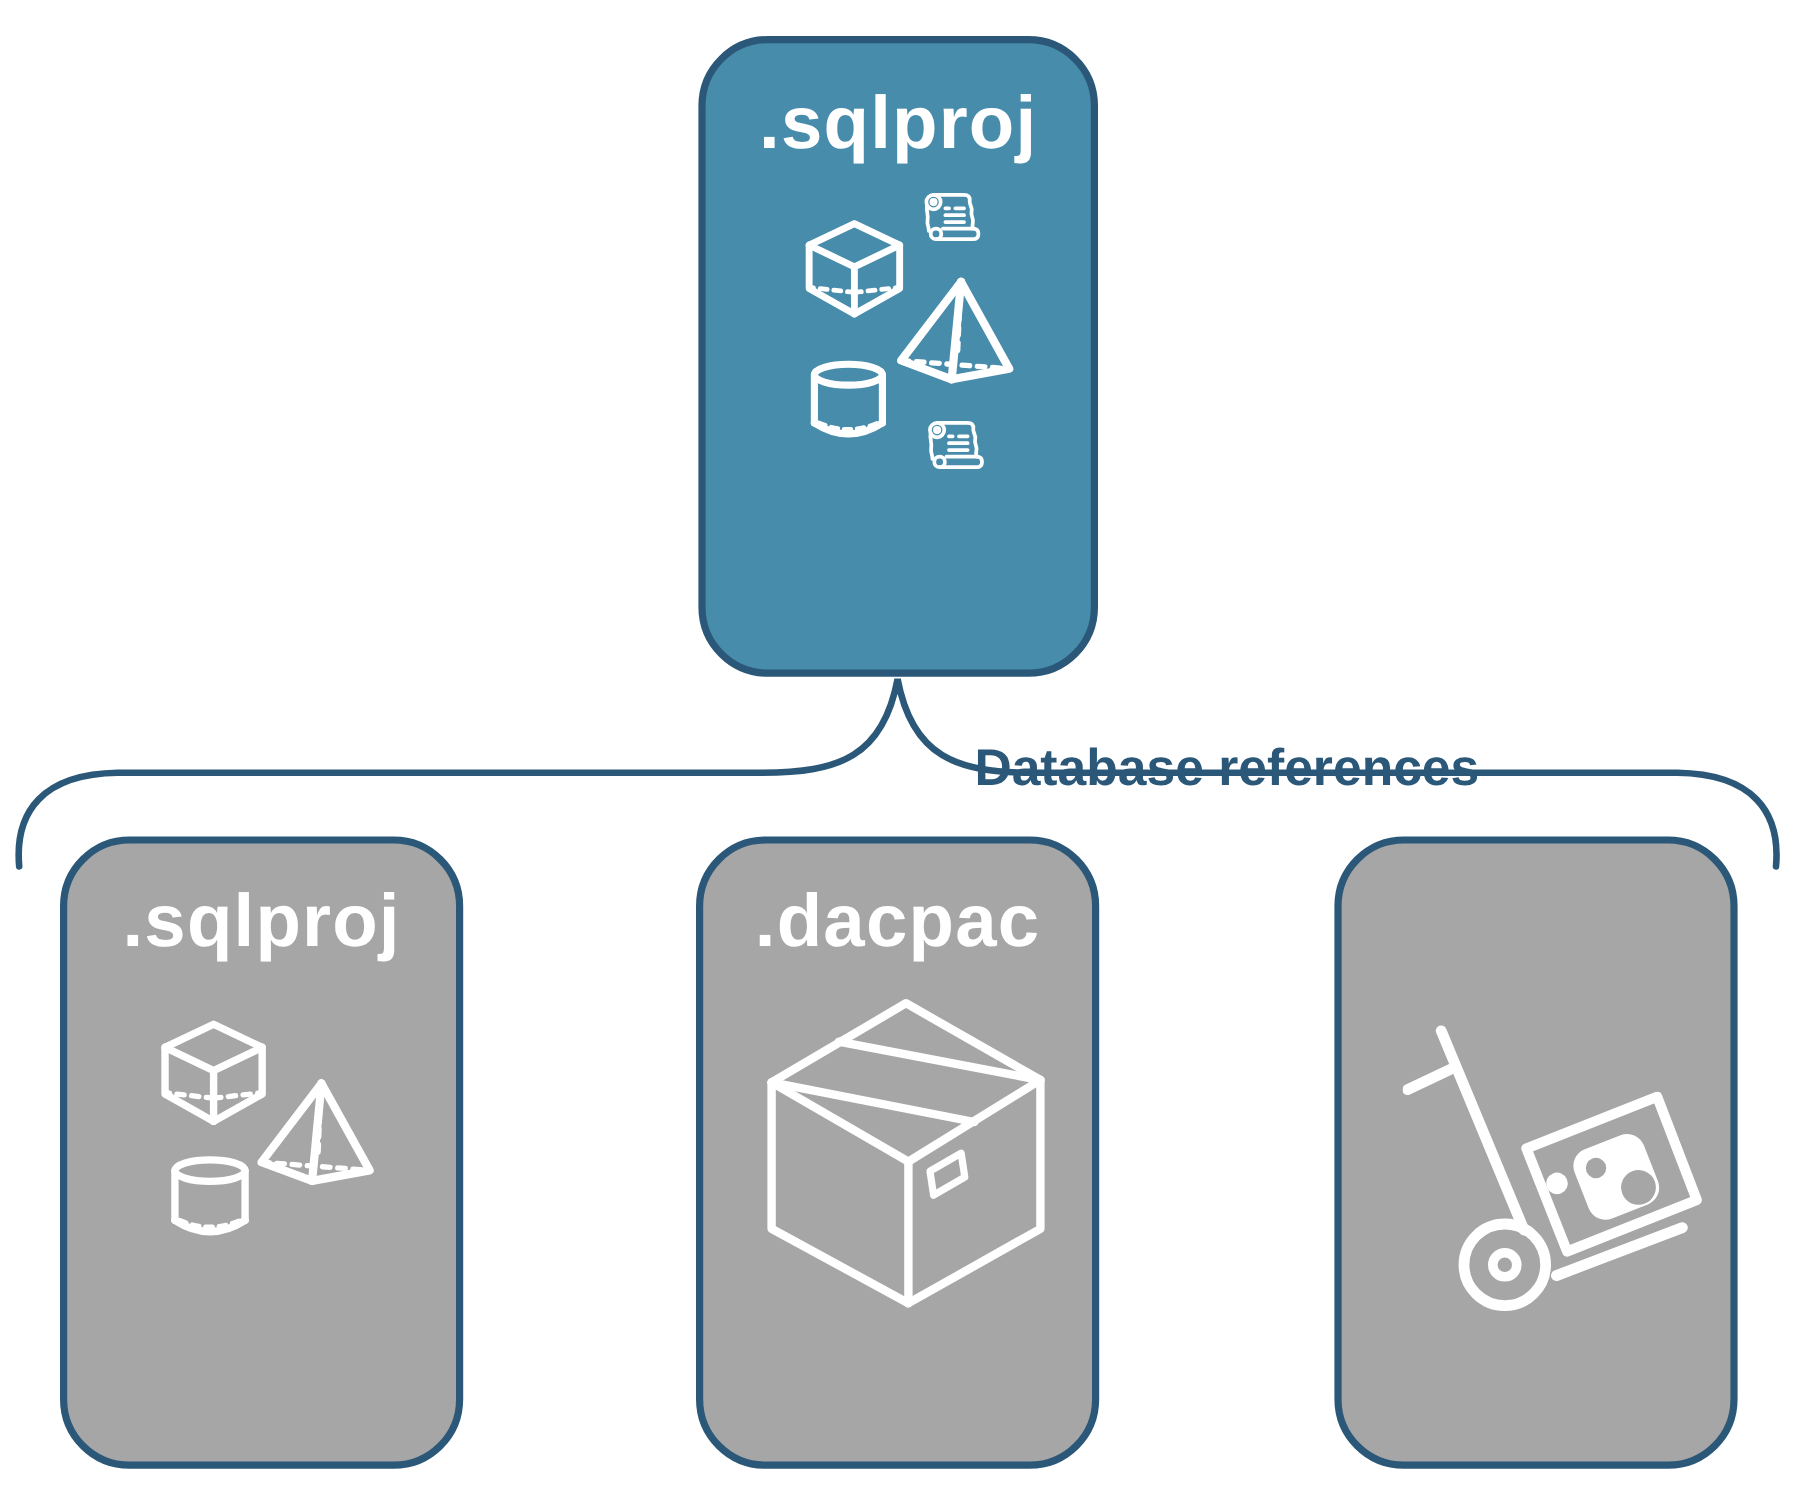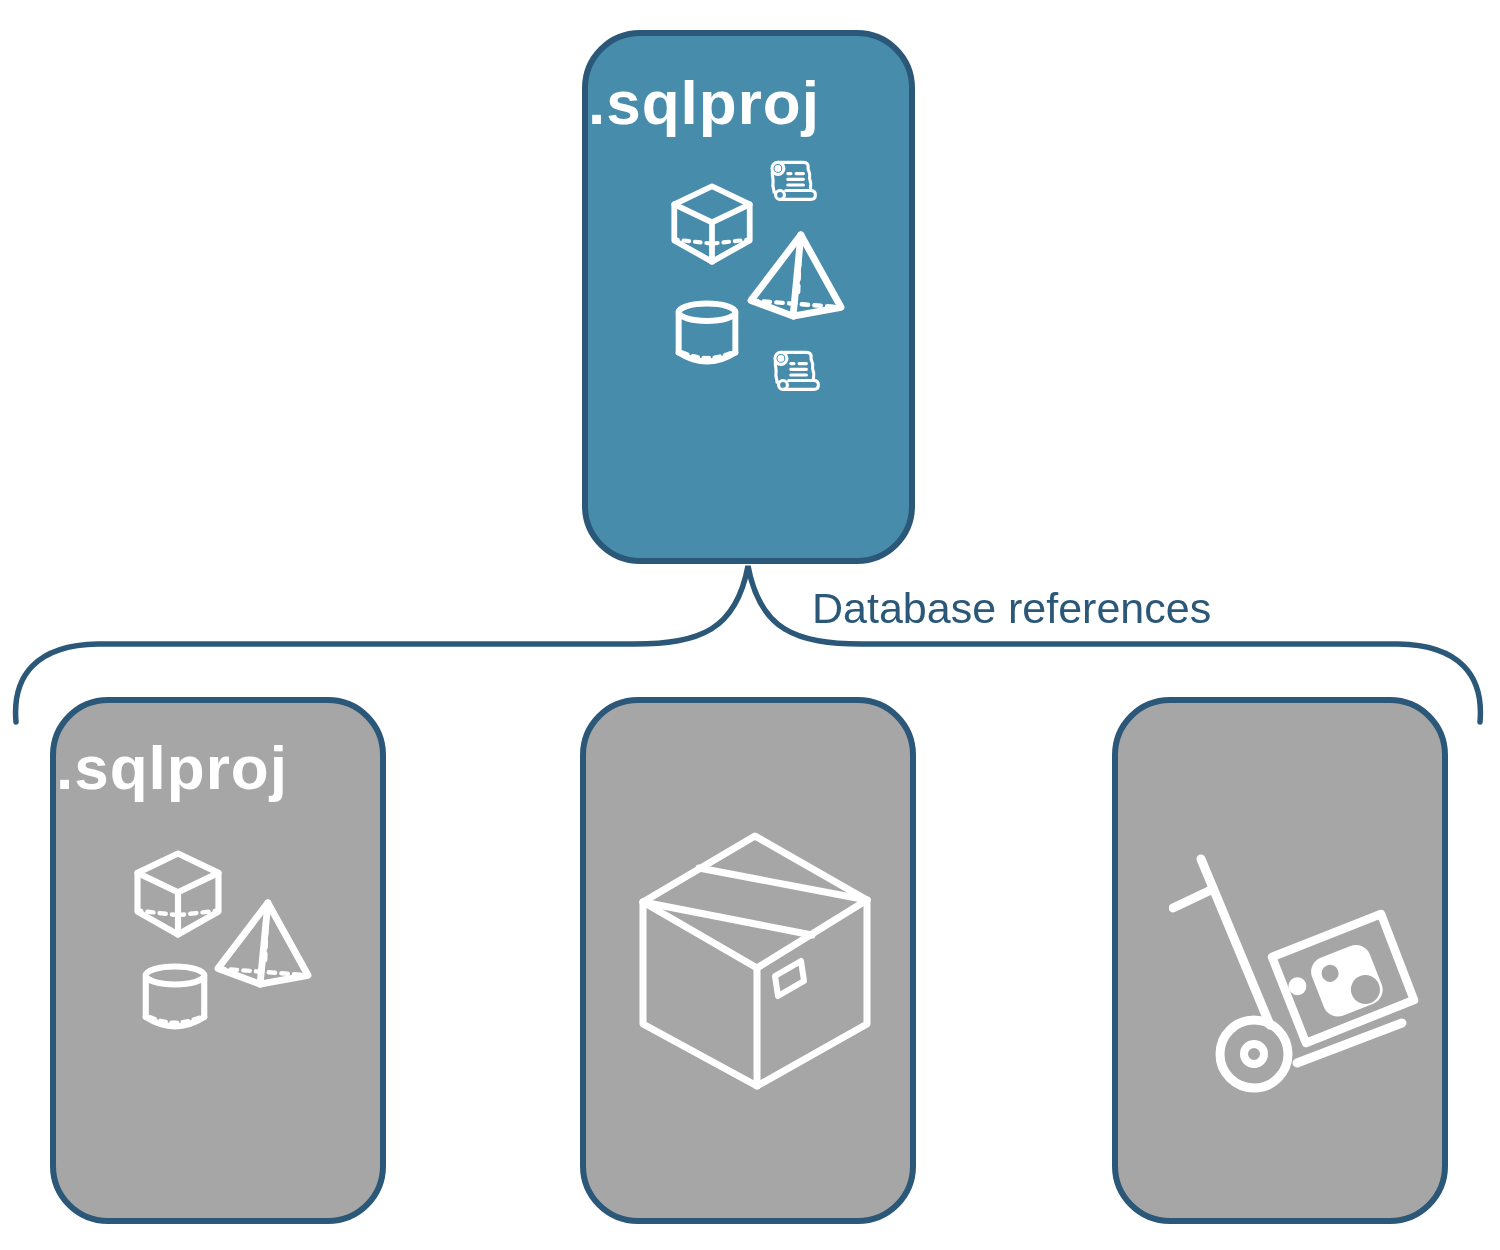--- a/index.html
+++ b/index.html
@@ -23,44 +23,44 @@
   .node--child{
     top:697px;width:336px;height:527px;
     background:var(--child-fill,#a6a6a6);
   }
   .node--child-1{left:50px;}
   .node--child-2{left:580px;}
   .node--child-3{left:1112px;}
   .node__title{
     display:block;
     margin-top:31px;
-    text-align:left;
+    text-align:center;
     color:var(--icon-stroke,#ffffff);
     font-size:62px;
     font-weight:700;
     letter-spacing:1px;
     line-height:1.1;
     user-select:none;
   }
   .node--parent .node__title{margin-top:33px;}
   .icon{
     position:absolute;
     color:var(--icon-stroke,#ffffff);
     --hole:var(--child-fill,#a6a6a6);
   }
   .brace-layer{
     position:absolute;left:0;top:0;width:1500px;height:1250px;
     pointer-events:none;
   }
   .connector-label{
     position:absolute;
-    left:812px;top:584px;
+    left:812px;top:616px;
     color:var(--label-text,#2b5878);
     font-size:43px;
-    font-weight:400;
+    font-weight:700;
     white-space:nowrap;
   }
 </style>
 </head>
 <body>
 
 <svg width="0" height="0" style="position:absolute" aria-hidden="true">
   <defs>
     <symbol id="i-scroll" viewBox="0 0 100 100">
       <g fill="none" stroke="currentColor" stroke-width="6" stroke-linecap="round" stroke-linejoin="round">
@@ -157,20 +157,21 @@
       </svg>
     <svg class="icon" style="left:156px;top:195px;width:102px;height:90px">
         <use href="#i-pyramid"></use>
       </svg>
     <svg class="icon" style="left:86px;top:260px;width:66px;height:74px">
         <use href="#i-cyl"></use>
       </svg>
   </div>
 
   <div class="node node--child node--child-2">
+    <span class="node__title">.dacpac</span>
     <svg class="icon" style="left:49px;top:127px;width:244px;height:262px">
         <use href="#i-package"></use>
       </svg>
   </div>
 
   <div class="node node--child node--child-3">
     <svg class="icon" style="left:51px;top:142px;width:252px;height:252px">
         <use href="#i-dolly"></use>
       </svg>
   </div>

